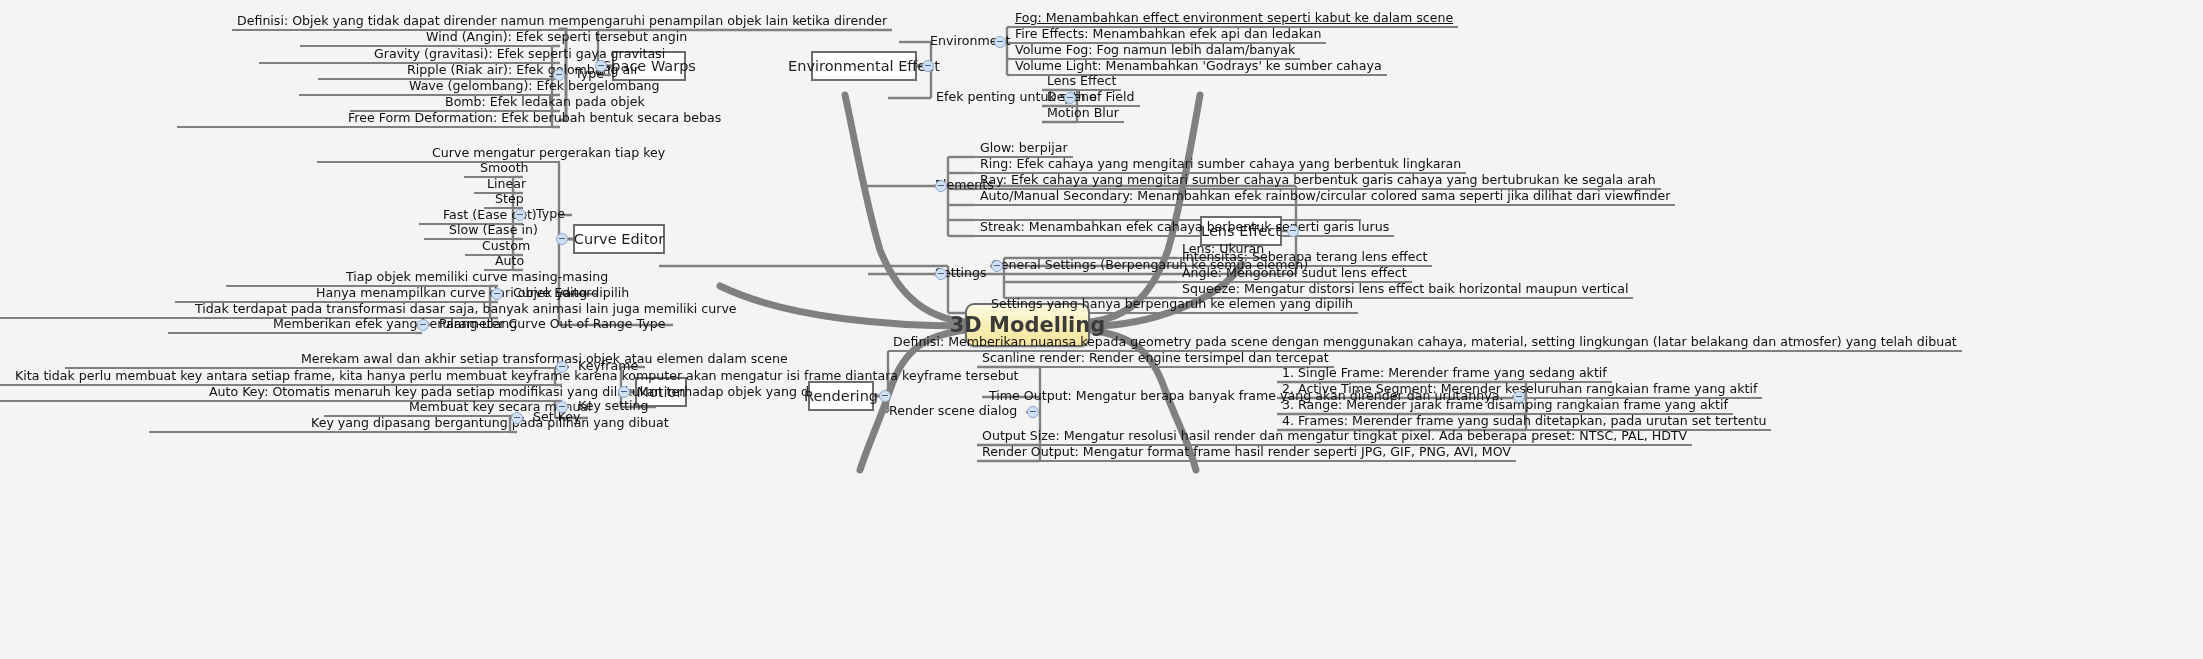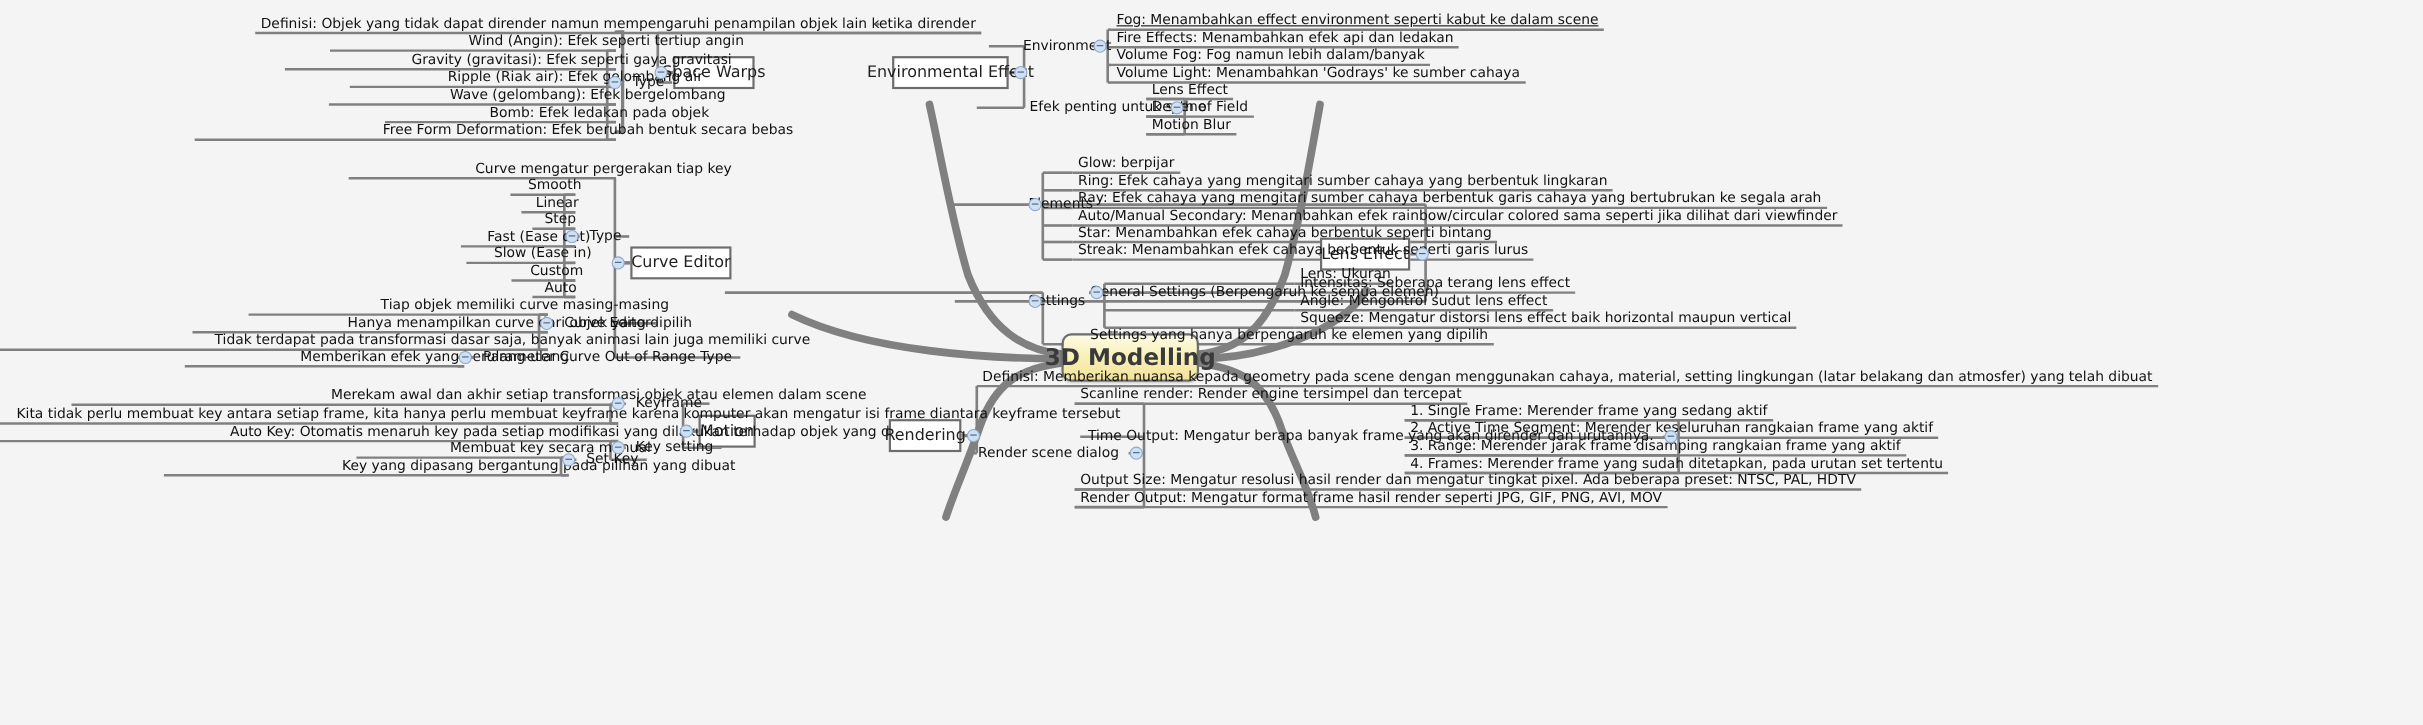--- a/index.html
+++ b/index.html
@@ -281,21 +281,21 @@
         <path d="M1526 382 L 1277 382"></path>
         <path d="M1526 398 L 1277 398"></path>
         <path d="M1526 414 L 1277 414"></path>
         <path d="M1526 430 L 1277 430"></path>
       </g>
     </svg>
 <div class="node root" style="left: 965px; top: 303px; width: 125px; height: 44px; display: flex; align-items: center; justify-content: center;">3D Modelling</div>
     <div class="node lvl1" style="left: 612px; top: 51px; width: 74px; height: 30px; display: flex; align-items: center; justify-content: center;">Space Warps</div>
     <div class="node leaf" style="left: 232px; top: 13px; text-align: center; min-width: 564px;">Definisi: Objek yang tidak dapat dirender namun mempengaruhi penampilan objek lain ketika dirender</div>
     <div class="node plain" style="left: 570px; top: 66px; text-align: left; min-width: 36px;">Type</div>
-    <div class="node leaf" style="left: 421px; top: 29px; text-align: right; min-width: 139px;">Wind (Angin): Efek seperti tertiup angin</div>
+    <div class="node leaf" style="left: 421px; top: 29px; text-align: right; min-width: 139px;">Wind (Angin): Efek seperti tersebut angin</div>
     <div class="node leaf" style="left: 369px; top: 46px; text-align: right; min-width: 191px;">Gravity (gravitasi): Efek seperti gaya gravitasi</div>
     <div class="node leaf" style="left: 402px; top: 62px; text-align: right; min-width: 158px;">Ripple (Riak air): Efek gelombang air</div>
     <div class="node leaf" style="left: 404px; top: 78px; text-align: right; min-width: 156px;">Wave (gelombang): Efek bergelombang</div>
     <div class="node leaf" style="left: 440px; top: 94px; text-align: left; min-width: 120px;">Bomb: Efek ledakan pada objek</div>
     <div class="node leaf" style="left: 343px; top: 110px; text-align: right; min-width: 217px;">Free Form Deformation: Efek berubah bentuk secara bebas</div>
     <div class="node lvl1" style="left: 811px; top: 51px; width: 106px; height: 30px; display: flex; align-items: center; justify-content: center;">Environmental Effect</div>
     <div class="node plain" style="left: 925px; top: 33px; text-align: right; min-width: 64px;">Environment</div>
     <div class="node leaf" style="left: 1010px; top: 10px; text-align: left; min-width: 330px; text-decoration: underline;">Fog: Menambahkan effect environment seperti kabut ke dalam scene</div>
     <div class="node leaf" style="left: 1010px; top: 26px; text-align: left; min-width: 243px;">Fire Effects: Menambahkan efek api dan ledakan</div>
     <div class="node leaf" style="left: 1010px; top: 42px; text-align: left; min-width: 200px;">Volume Fog: Fog namun lebih dalam/banyak</div>
@@ -319,21 +319,20 @@
     <div class="node leaf" style="left: 311px; top: 285px; text-align: right; min-width: 187px;">Hanya menampilkan curve dari objek yang dipilih</div>
     <div class="node leaf" style="left: 190px; top: 301px; text-align: right; min-width: 308px;">Tidak terdapat pada transformasi dasar saja, banyak animasi lain juga memiliki curve</div>
     <div class="node plain" style="left: 434px; top: 316px; text-align: left; min-width: 134px;">Parameter Curve Out of Range Type</div>
     <div class="node leaf" style="left: 268px; top: 316px; text-align: right; min-width: 154px;">Memberikan efek yang berulang-ulang</div>
     <div class="node lvl1" style="left: 1200px; top: 216px; width: 82px; height: 30px; display: flex; align-items: center; justify-content: center;">Lens Effect</div>
     <div class="node plain" style="left: 930px; top: 177px; text-align: right;">Elements</div>
     <div class="node leaf" style="left: 975px; top: 140px; text-align: left; min-width: 73px;">Glow: berpijar</div>
     <div class="node leaf" style="left: 975px; top: 172px; text-align: left; min-width: 432px;">Ray: Efek cahaya yang mengitari sumber cahaya berbentuk garis cahaya yang bertubrukan ke segala arah</div>
     <div class="node leaf" style="left: 975px; top: 156px; text-align: left; min-width: 360px;">Ring: Efek cahaya yang mengitari sumber cahaya yang berbentuk lingkaran</div>
     <div class="node leaf" style="left: 975px; top: 188px; text-align: left; min-width: 448px;">Auto/Manual Secondary: Menambahkan efek rainbow/circular colored sama seperti jika dilihat dari viewfinder</div>
-    <div class="node leaf" style="left: 975px; top: 203px; text-align: left; min-width: 276px;">Star: Menambahkan efek cahaya berbentuk seperti bintang</div>
     <div class="node leaf" style="left: 975px; top: 219px; text-align: left; min-width: 279px;">Streak: Menambahkan efek cahaya berbentuk seperti garis lurus</div>
     <div class="node plain" style="left: 930px; top: 265px; text-align: right;">Settings</div>
     <div class="node plain" style="left: 986px; top: 257px; text-align: right;">General Settings (Berpengaruh ke semua elemen)</div>
     <div class="node leaf" style="left: 1177px; top: 241px; text-align: left; min-width: 69px;">Lens: Ukuran</div>
     <div class="node leaf" style="left: 1177px; top: 249px; text-align: left; min-width: 208px;">Intensitas: Seberapa terang lens effect</div>
     <div class="node leaf" style="left: 1177px; top: 265px; text-align: left; min-width: 184px;">Angle: Mengontrol sudut lens effect</div>
     <div class="node leaf" style="left: 1177px; top: 281px; text-align: left; min-width: 355px;">Squeeze: Mengatur distorsi lens effect baik horizontal maupun vertical</div>
     <div class="node leaf" style="left: 986px; top: 296px; text-align: left; min-width: 276px;">Settings yang hanya berpengaruh ke elemen yang dipilih</div>
     <div class="node lvl1" style="left: 635px; top: 377px; width: 52px; height: 30px; display: flex; align-items: center; justify-content: center;">Motion</div>
     <div class="node plain" style="left: 573px; top: 358px; text-align: left; min-width: 56px;">Keyframe</div>

